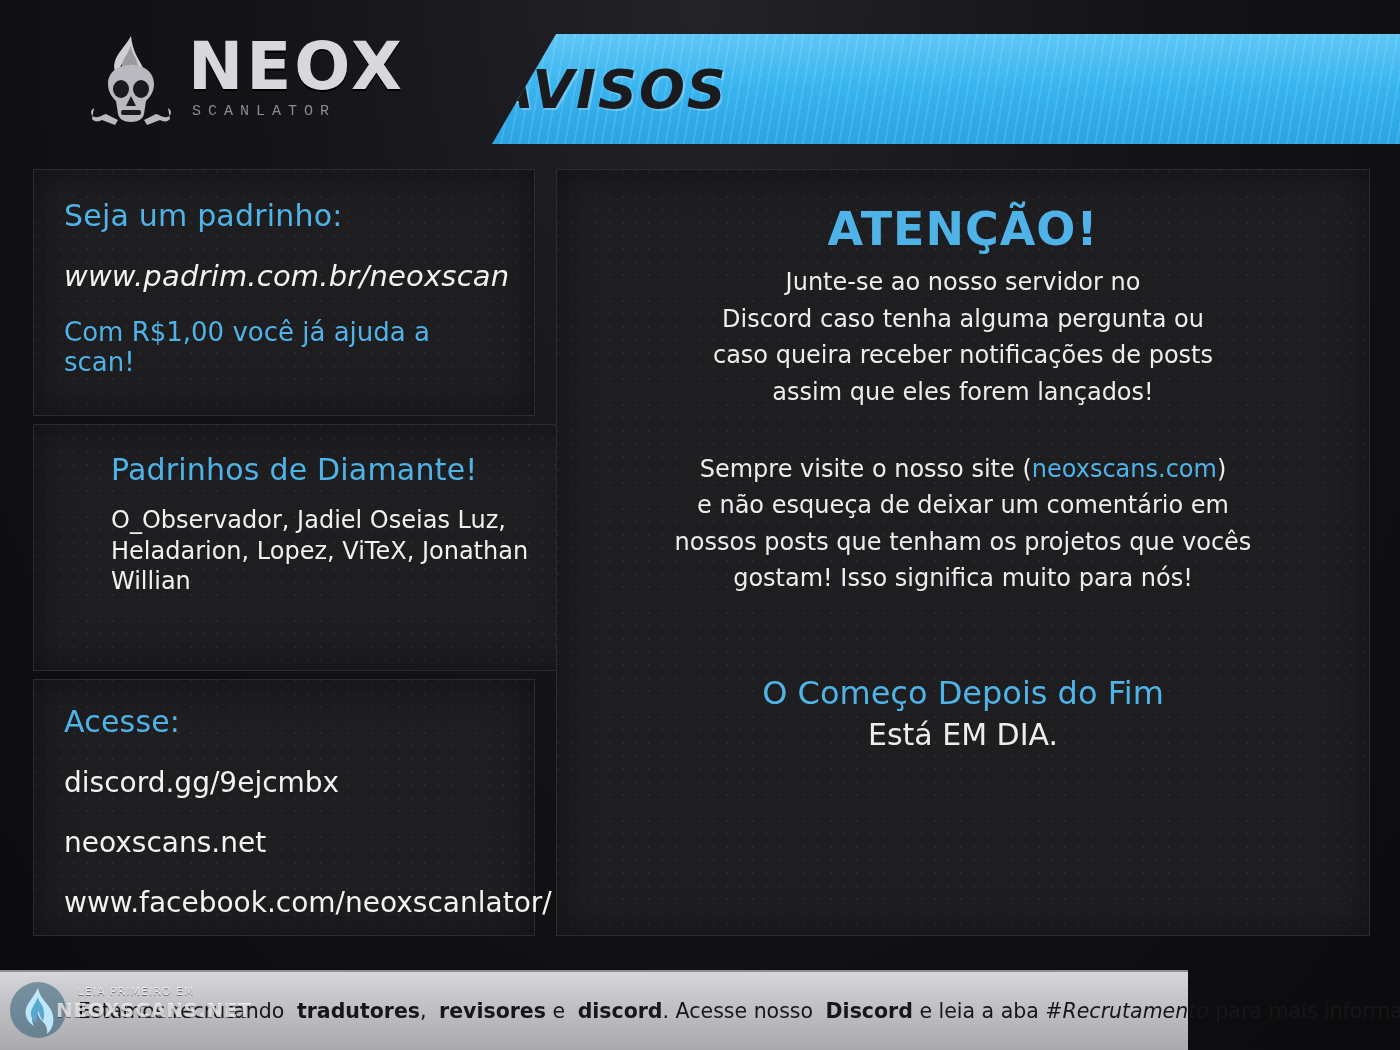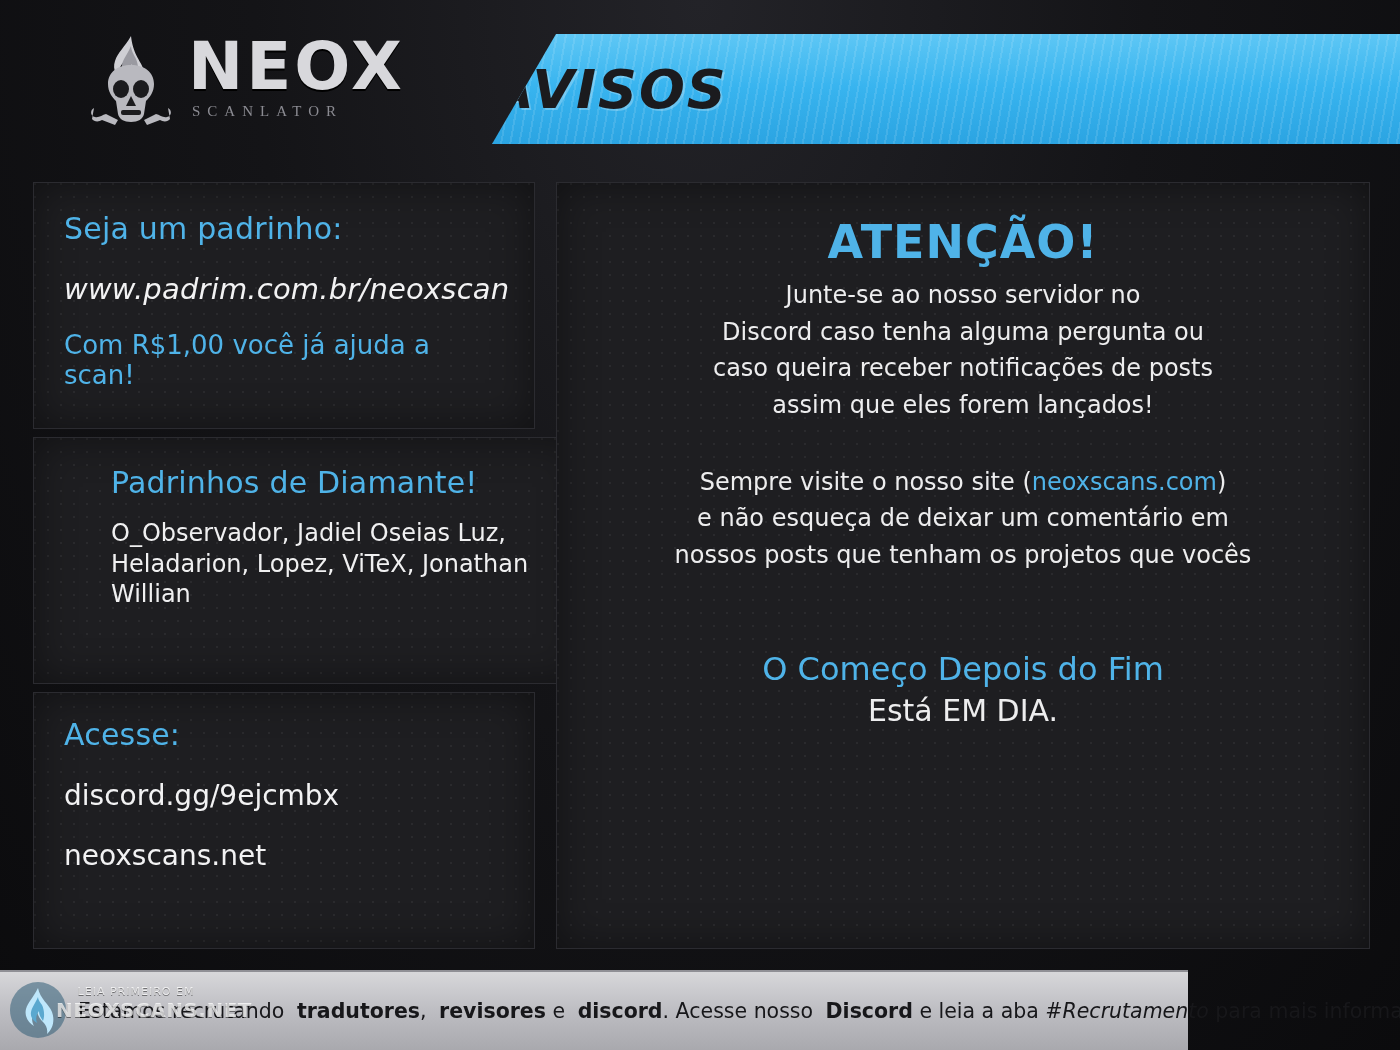--- a/index.html
+++ b/index.html
@@ -56,21 +56,21 @@
   .logo-name {
     font-family: "DejaVu Sans", sans-serif;
     font-weight: bold;
     font-size: 66px;
     letter-spacing: 3px;
     color: #d8d8dc;
     line-height: 0.95;
     text-shadow: 0 2px 0 #000;
   }
   .logo-sub {
-    font-family: Liberation Serif, serif;
+    font-family: Liberation Mono, monospace;
     font-size: 15px;
     letter-spacing: 7px;
     color: #8b8b92;
     margin-top: 4px;
     margin-left: 4px;
   }
 
   
   .banner {
     position: absolute;
@@ -98,21 +98,21 @@
     font-size: 54px;
     letter-spacing: 2px;
     color: #1b1b1e;
     text-shadow: 2px 2px 0 rgba(255,255,255,0.25);
   }
 
   
   .content {
     position: absolute;
     left: 0;
-    top: 172px;
+    top: 159px;
     width: 1400px;
     height: 800px;
   }
 
   .panel {
     position: absolute;
     background-color: #1e1e21;
     background-image:
       radial-gradient(circle at 1px 1px, rgba(255,255,255,0.055) 1px, transparent 1.4px);
     background-size: 13px 13px;
@@ -302,20 +302,21 @@
         <div class="heading-blue">Padrinhos de Diamante!</div>
         <div class="p2-names">O_Observador, Jadiel Oseias Luz, Heladarion, Lopez, ViTeX, Jonathan Willian</div>
       </div>
     </div>
 
     <div class="panel panel-left-3">
       <div class="p3-pad">
         <div class="heading-blue">Acesse:</div>
         <div class="p3-link">discord.gg/9ejcmbx</div>
         <div class="p3-link">neoxscans.net</div>
+        <div class="p3-link">www.facebook.com/neoxscanlator/</div>
       </div>
     </div>
 
     <div class="panel panel-right">
       <div class="rp-inner">
         <div class="rp-title">ATENÇÃO!</div>
 
         <div>
           <div class="rp-para">Junte-se ao nosso servidor no</div>
           <div class="rp-para">Discord caso tenha alguma pergunta ou</div>
@@ -324,20 +325,21 @@
         </div>
 
         <div class="rp-gap"></div>
 
         <div>
           <div class="rp-para">
             <span>Sempre visite o nosso site (</span><span class="rp-site">neoxscans.com</span><span>)</span>
           </div>
           <div class="rp-para">e não esqueça de deixar um comentário em</div>
           <div class="rp-para">nossos posts que tenham os projetos que vocês</div>
+          <div class="rp-para">gostam! Isso significa muito para nós!</div>
         </div>
 
         <div class="rp-footer">
           <div class="rp-footer-line1">O Começo Depois do Fim</div>
           <div class="rp-footer-line2">Está EM DIA.</div>
         </div>
       </div>
     </div>
 
   </div>

